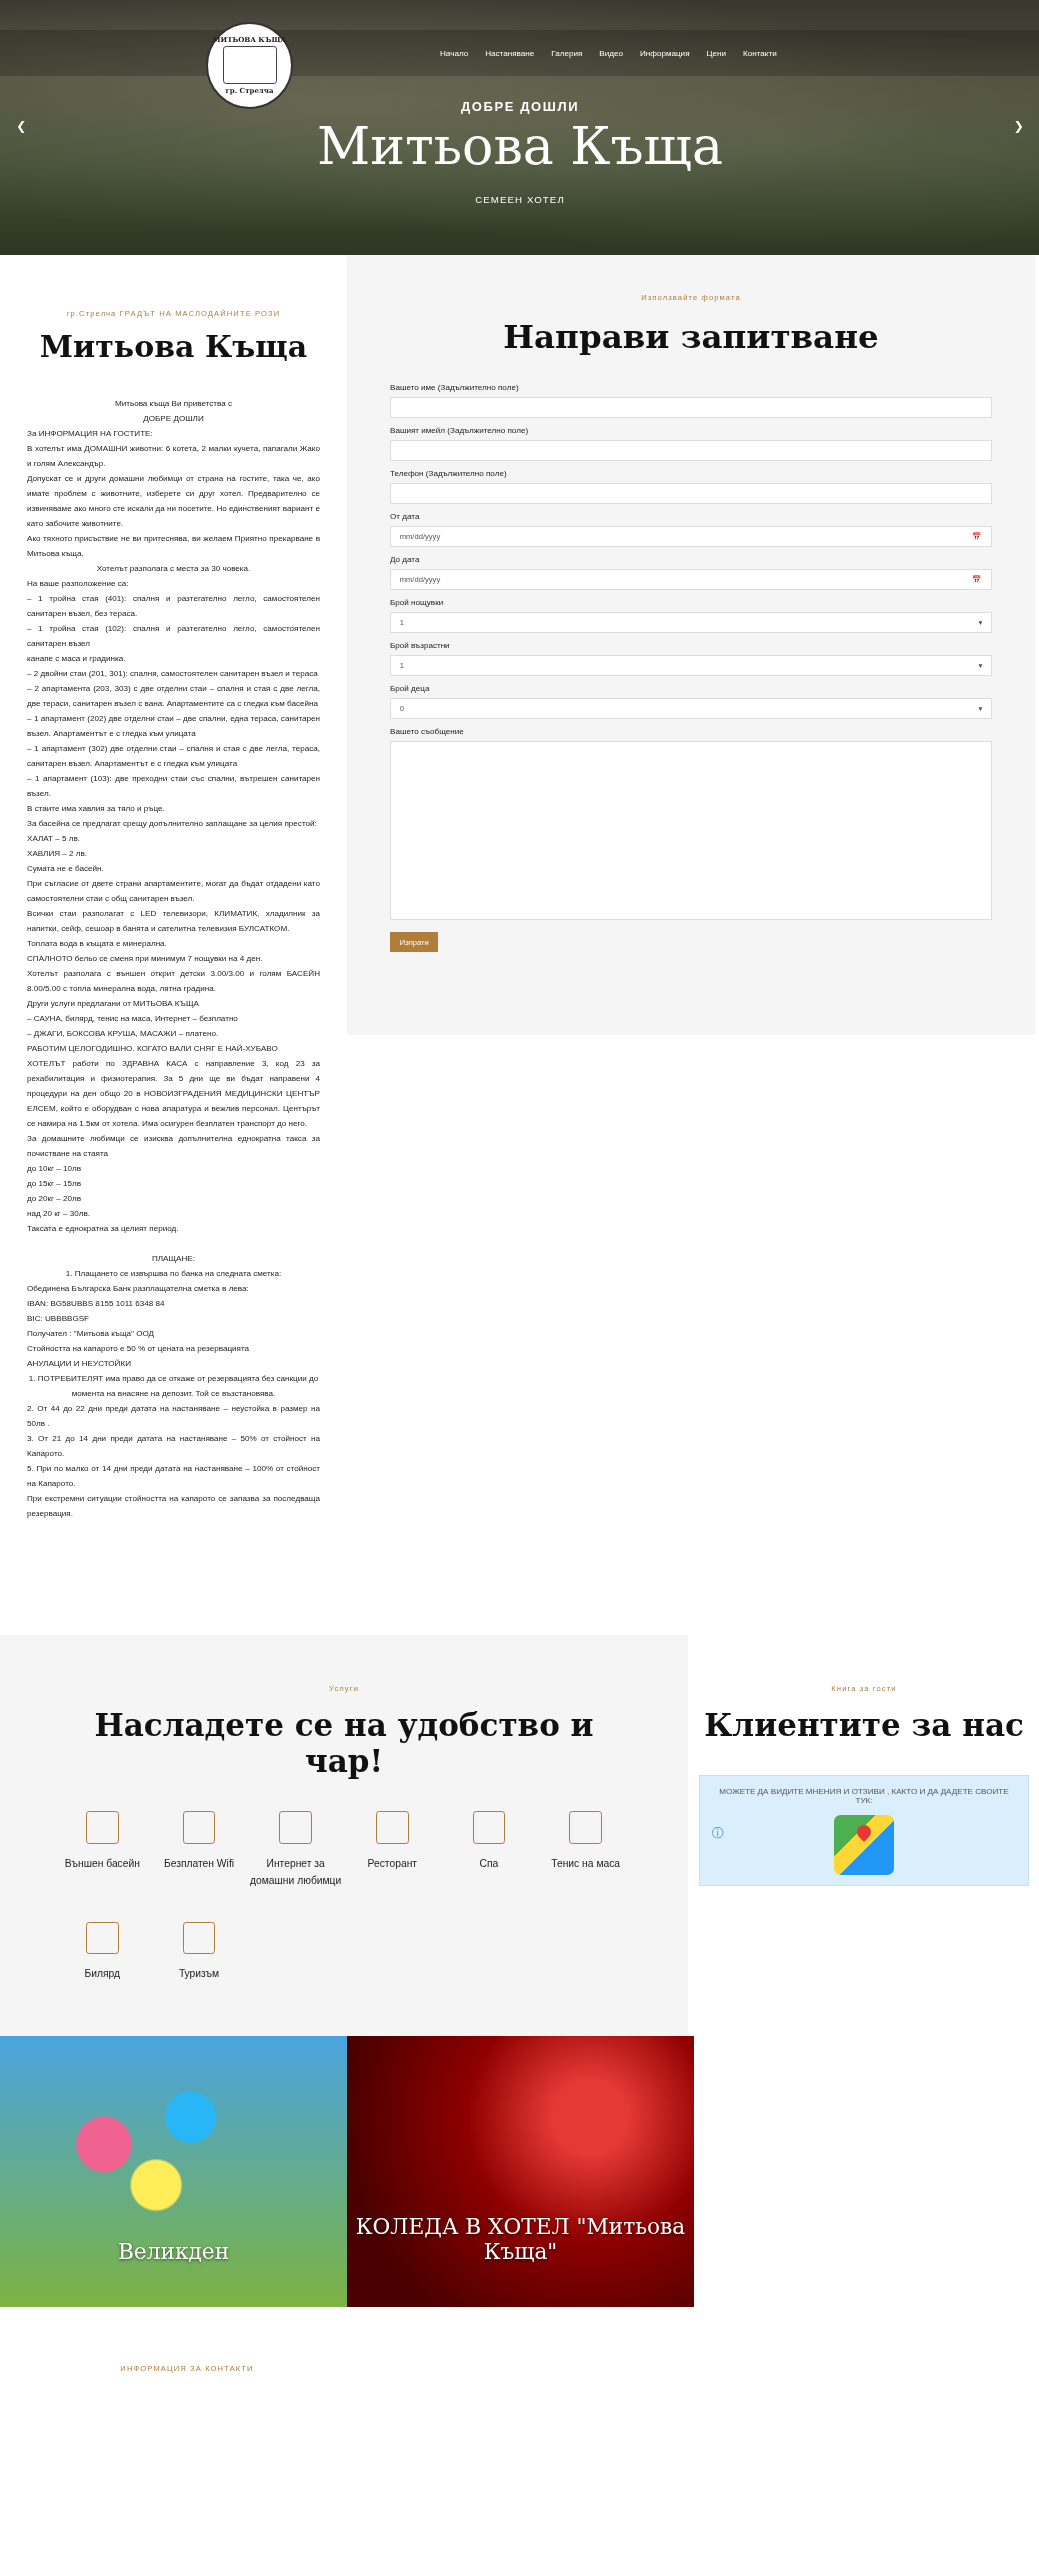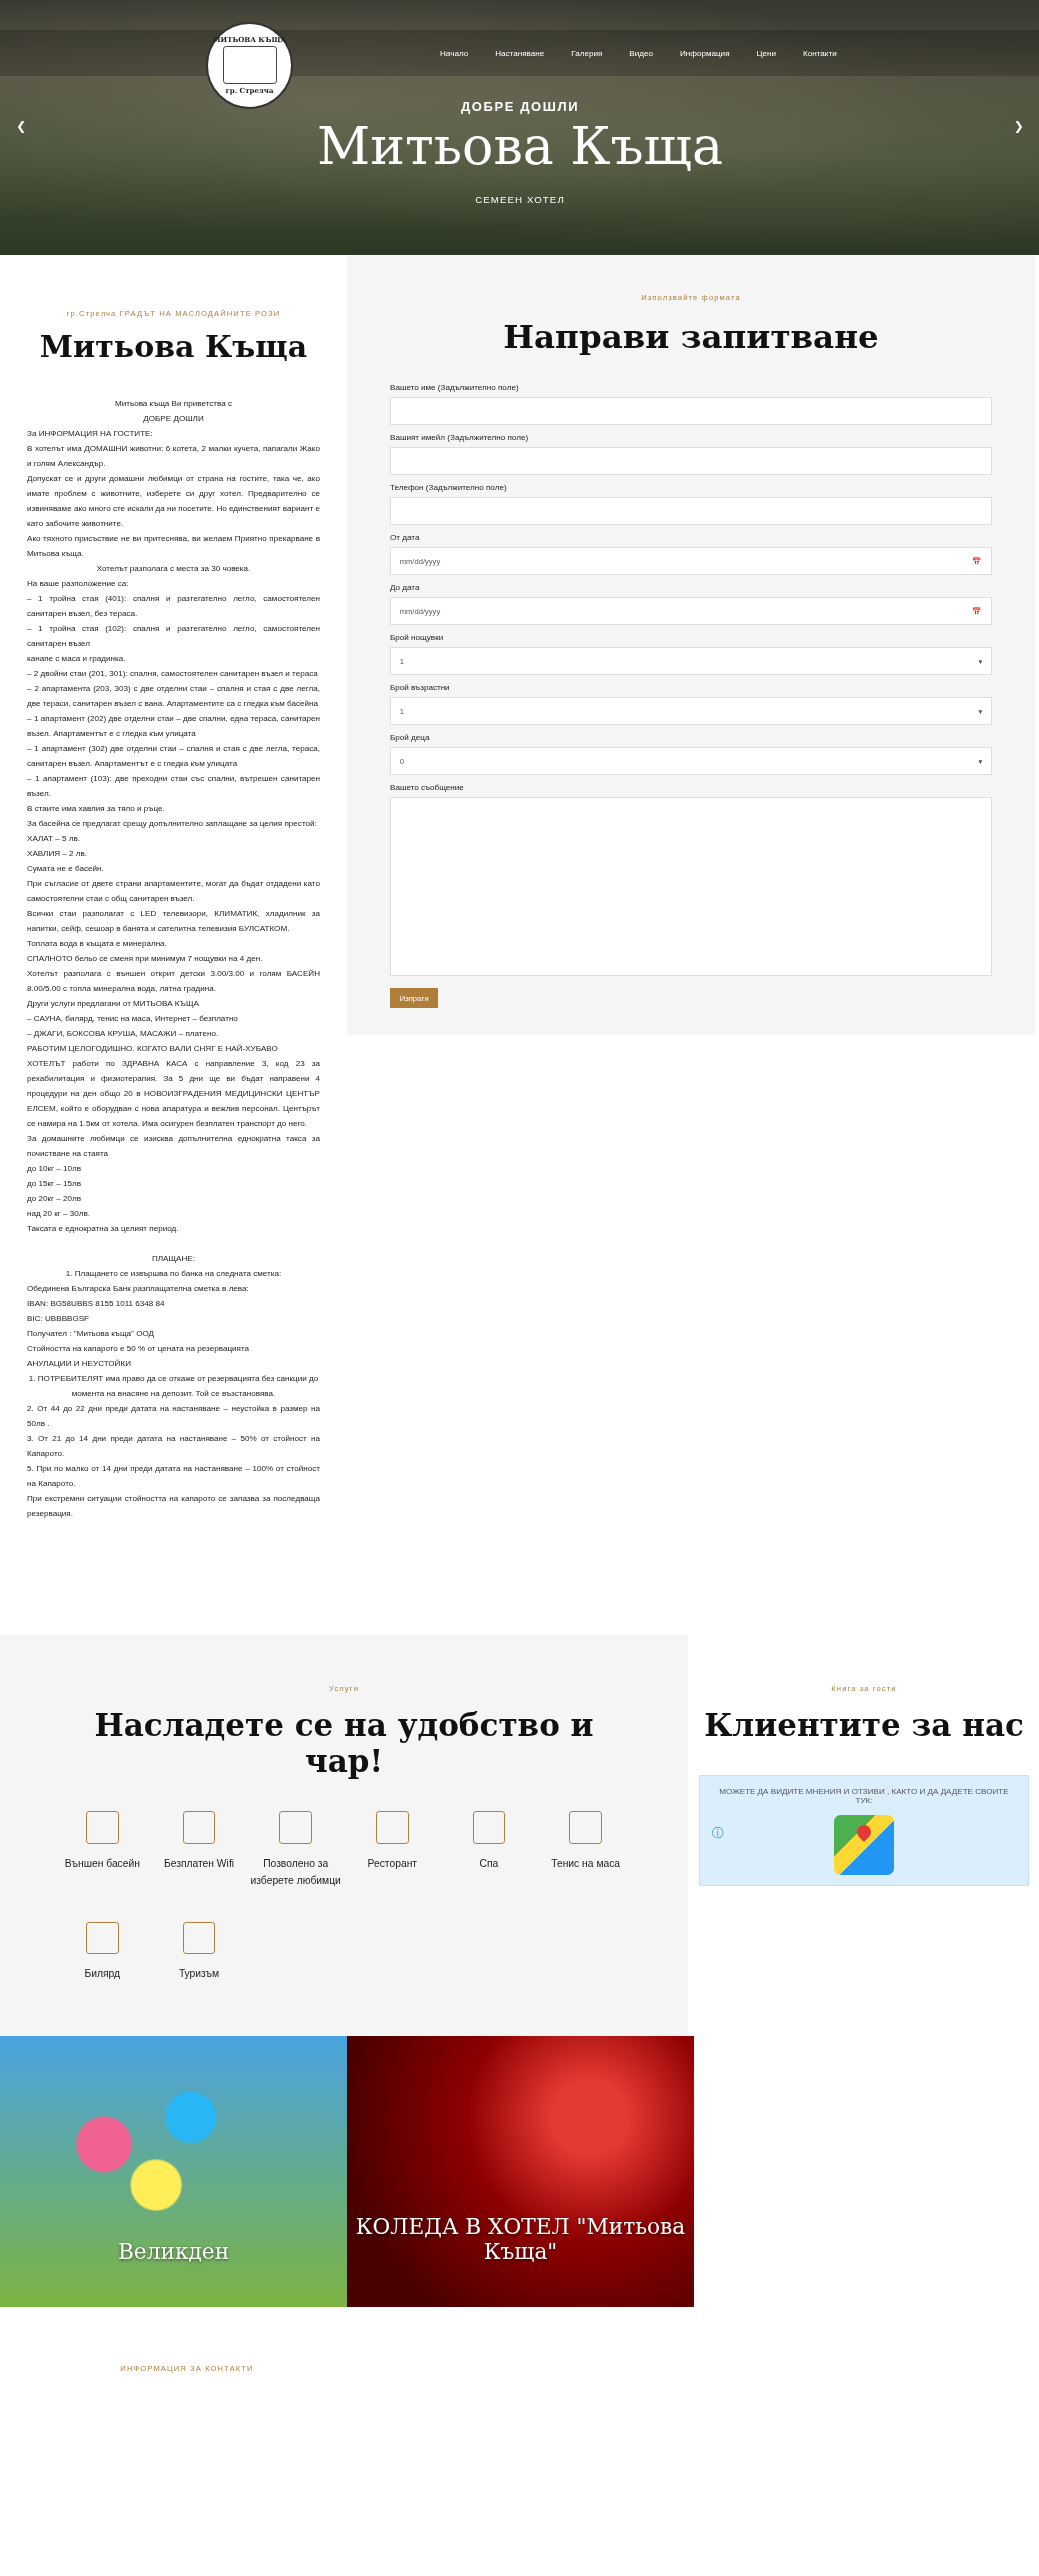--- a/index.html
+++ b/index.html
@@ -3,39 +3,39 @@
 <meta charset="utf-8">
 <style>
 *{box-sizing:border-box;margin:0;padding:0}
 body{width:1040px;font-family:"Liberation Sans",sans-serif;color:#222;background:#fff}
 .hero{position:relative;height:255px;background:linear-gradient(180deg,#4a4a3e 0%,#6b6a55 30%,#5a6a48 60%,#3b4a30 100%);overflow:hidden}
 .hero:before{content:"";position:absolute;inset:0;background:radial-gradient(ellipse at 30% 40%,rgba(200,190,160,.35),transparent 60%),radial-gradient(ellipse at 75% 55%,rgba(180,170,140,.3),transparent 55%)}
 .hero-overlay{position:absolute;inset:0;background:rgba(0,0,0,.25)}
 .navbar{position:absolute;top:30px;left:0;right:0;height:46px;background:rgba(0,0,0,.2)}
 .logo{position:absolute;left:206px;top:21.7px;width:87px;height:87px;border-radius:50%;background:#fff;border:2.2px solid #333;display:flex;align-items:center;justify-content:center;flex-direction:column;font-family:"DejaVu Serif",serif;font-size:7px;font-weight:bold;text-align:center;color:#222}
 .logo .inner{width:54px;height:38px;border:1.1px solid #444;border-radius:3.2px;margin:2.2px 0}
-.nav{position:absolute;left:440px;top:49px;display:flex;gap:27px}
+.nav{position:absolute;left:440px;top:49px;display:flex;gap:17px}
 .nav a{color:#fff;font-size:8.1px;text-decoration:none}
 .hero-text{position:absolute;left:0;right:0;text-align:center;color:#fff}
 .hero-sub{top:99px;font-size:13px;letter-spacing:1.6px;font-weight:bold}
 .hero-title{top:116px;font-family:"DejaVu Serif",serif;font-size:52px;font-weight:normal}
 .hero-tag{top:194px;font-size:9.7px;letter-spacing:1.1px}
 .arrow{position:absolute;top:119px;color:#fff;font-size:12px}
 .main{display:flex}
 .left-col{width:347px;padding:54px 27px 21.7px 27px}
 .right-col{width:688px;background:#f5f5f5;padding:38px 43px 87px 43px;height:780px}
 .kicker{color:#b07d3a;font-size:7.6px;letter-spacing:1.1px;text-align:center;font-weight:normal}
 .h-serif{font-family:"DejaVu Serif",serif;font-weight:bold;text-align:center;color:#111}
 .left-col .h-serif{font-size:30px;margin:10.8px 0 32.5px}
 .body-text{font-size:8.1px;line-height:15px;text-align:justify}
 .body-text p{margin:0}
 .center{text-align:center}
 .right-col .h-serif{font-size:32.5px;margin:15px 0 27px}
 .form label{display:block;font-size:8.1px;margin:7.6px 0 5.4px}
-.form .field{width:100%;height:28px;background:#fff;border:0.5px solid #ddd;padding:0 8.7px;font-size:7.6px;color:#555;display:flex;align-items:center;justify-content:space-between}
+.form .field{width:100%;height:21px;background:#fff;border:0.5px solid #ddd;padding:0 8.7px;font-size:7.6px;color:#555;display:flex;align-items:center;justify-content:space-between}
 .form .ta{height:179px}
 .btn{display:inline-block;background:#b07d3a;color:#fff;font-size:7.6px;padding:5.4px 9.7px;margin-top:12px;border:none}
 .services-row{display:flex;margin-top:92px}
 .services{width:688px;background:#f5f5f5;padding:49px 54px 54px}
 .guests{width:352px;padding:49px 10.8px}
 .services .h-serif,.guests .h-serif{font-size:31px;margin:14px 0 32.5px}
 .svc-grid{display:grid;grid-template-columns:repeat(6,1fr);row-gap:32.5px}
 .svc{text-align:center}
 .svc .ic{width:32.5px;height:32.5px;margin:0 auto 10.8px;border:1.1px solid #b07d3a;border-radius:3.2px}
 .svc .lbl{font-size:10.3px;line-height:17.3px}
@@ -194,21 +194,21 @@
         <div class="svc">
           <div class="ic"></div>
           <div class="lbl">Външен басейн</div>
         </div>
         <div class="svc">
           <div class="ic"></div>
           <div class="lbl">Безплатен Wifi</div>
         </div>
         <div class="svc">
           <div class="ic"></div>
-          <div class="lbl">Позволено за изберете любимци</div>
+          <div class="lbl">Интернет за домашни любимци</div>
         </div>
         <div class="svc">
           <div class="ic"></div>
           <div class="lbl">Ресторант</div>
         </div>
         <div class="svc">
           <div class="ic"></div>
           <div class="lbl">Спа</div>
         </div>
         <div class="svc">

